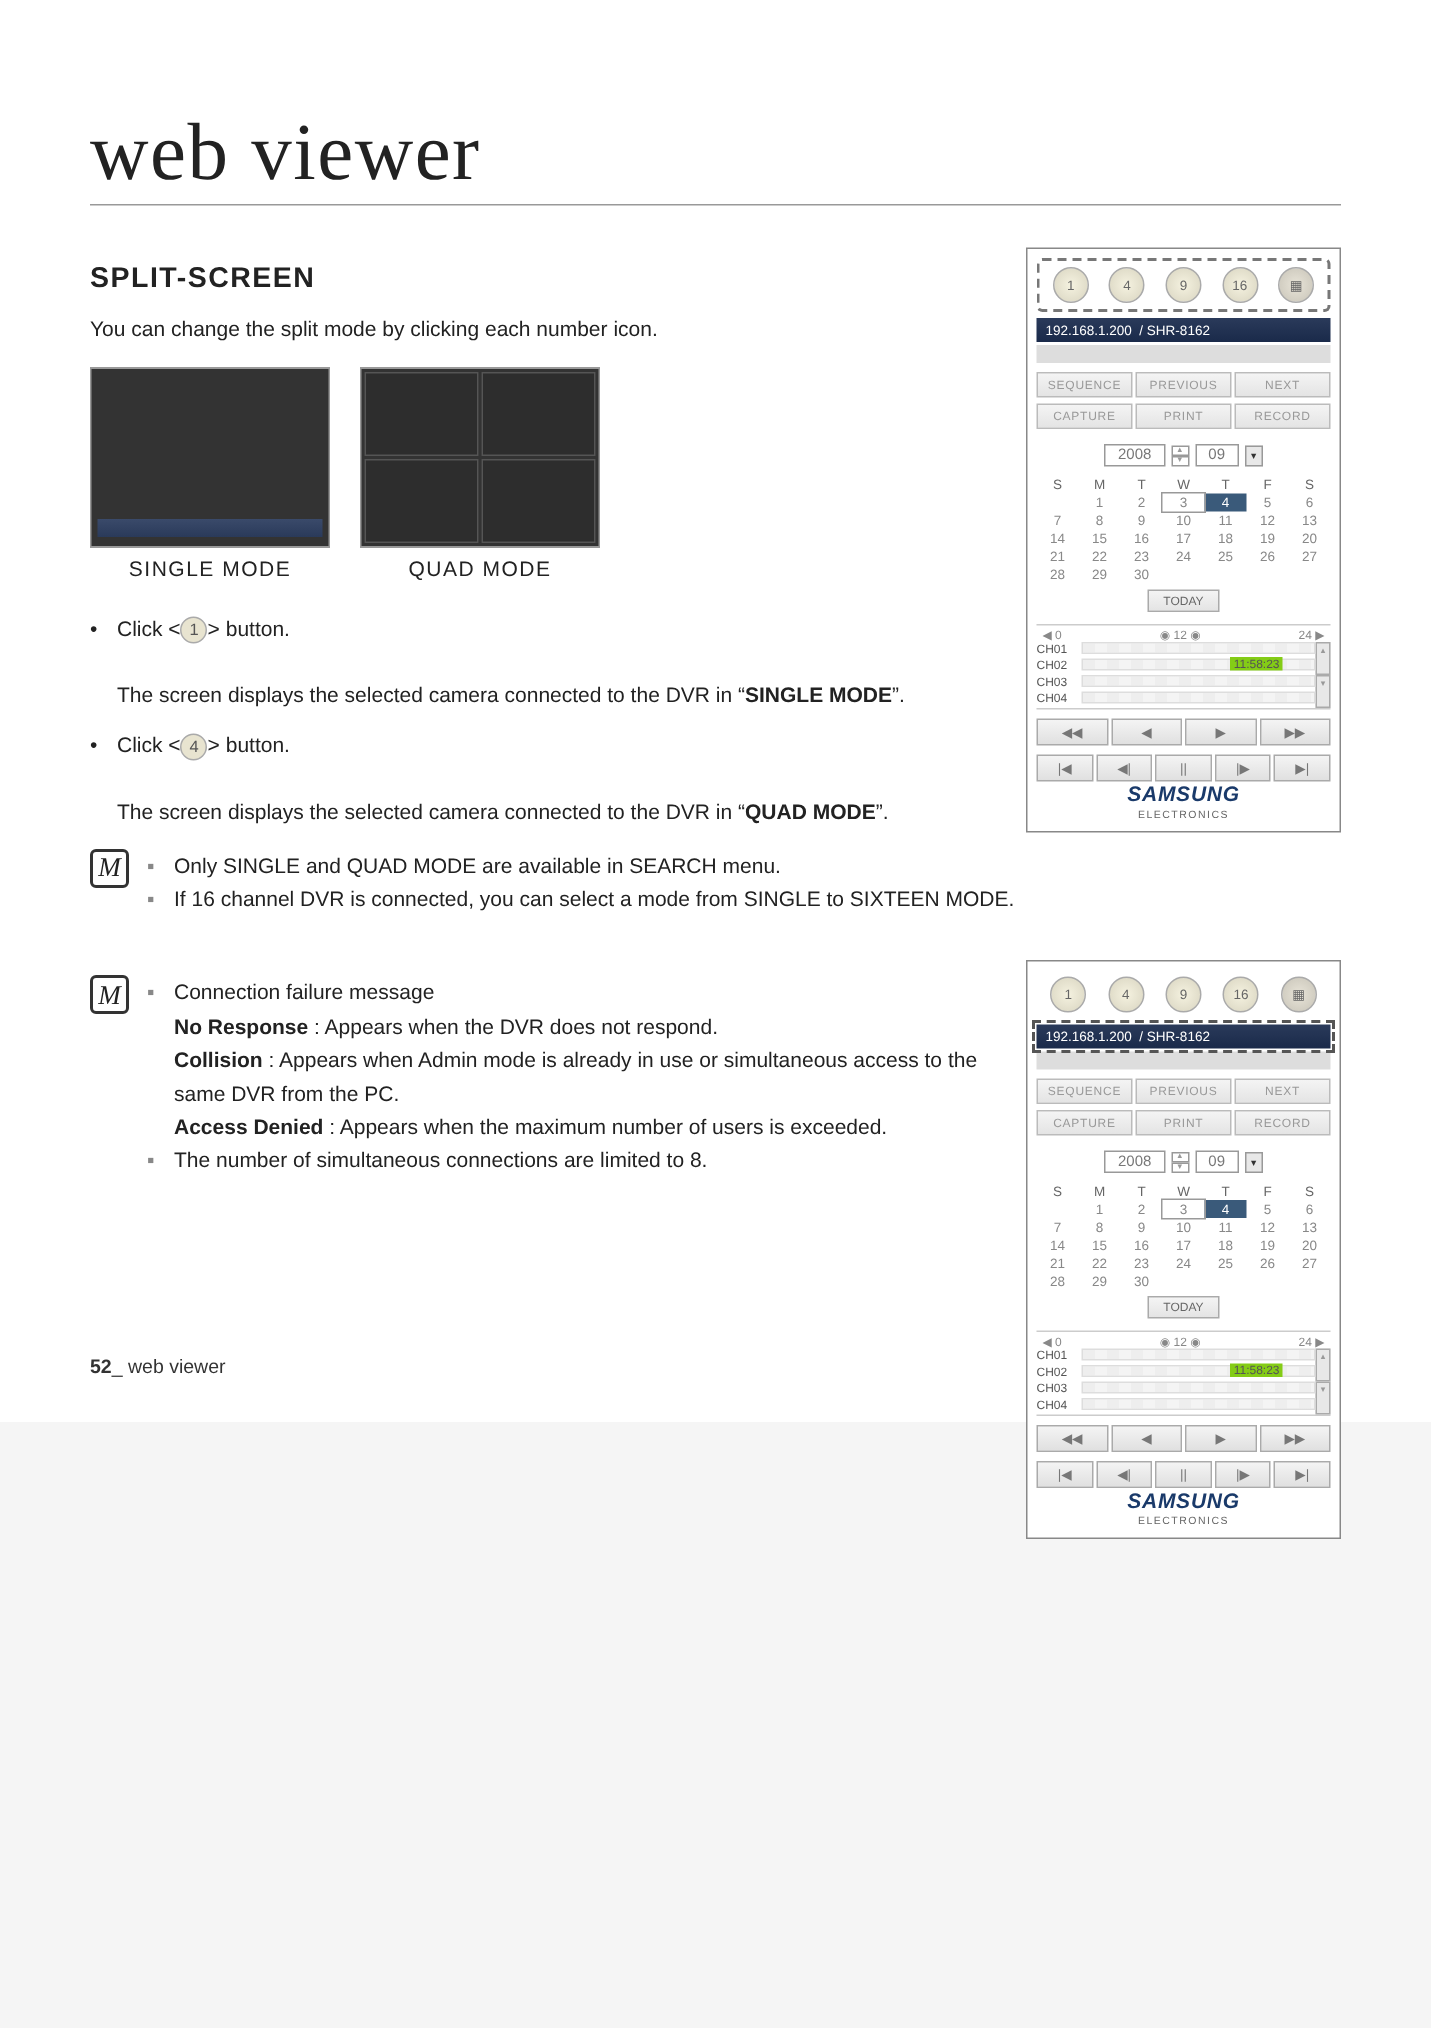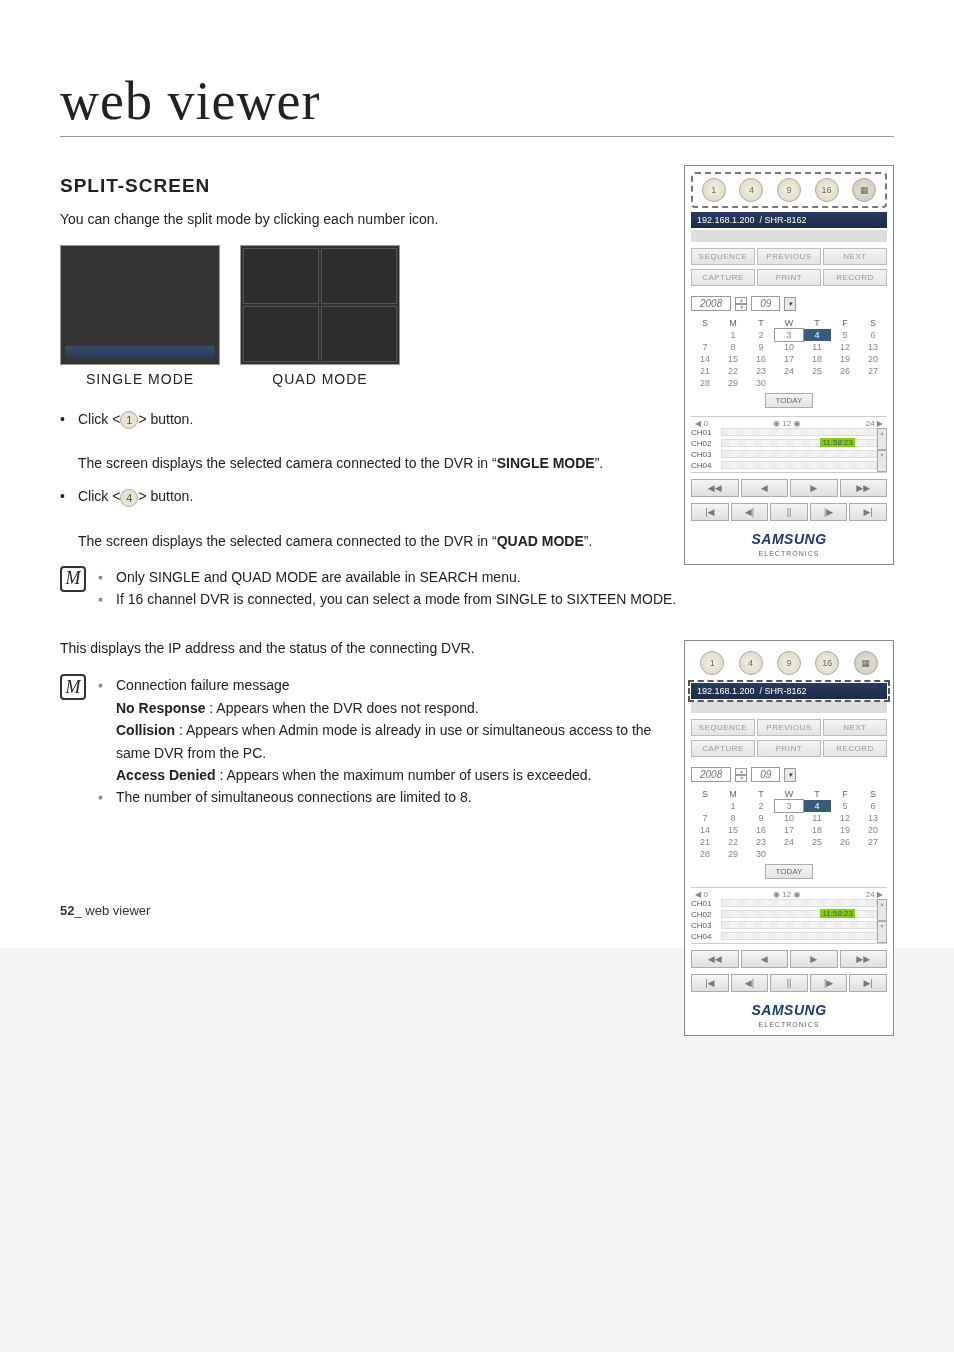--- a/index.html
+++ b/index.html
@@ -109,21 +109,21 @@
     padding:3px 6px; margin-bottom:2px;
   }
   .ip-bar.dash { outline:2px dashed #555; outline-offset:1px; }
   .gray-bar { height:12px; background:#ddd; margin-bottom:6px; }
   .btn-row { display:flex; gap:2px; margin-bottom:4px; }
   .btn3 {
     flex:1; text-align:center; font-size:8px; color:#999;
     background:linear-gradient(#f4f4f4,#e4e4e4); border:1px solid #bbb;
     padding:3px 0; letter-spacing:0.5px;
   }
-  .date-row { display:flex; align-items:center; gap:4px; padding:6px 0;font-style:italic; }
+  .date-row { display:flex; align-items:center; gap:4px; justify-content:center; padding:6px 0; }
   .date-box { border:1px solid #999; padding:1px 8px; font-size:10px; background:#fff; color:#777; }
   .spin { width:12px; height:14px; display:flex; flex-direction:column; }
   .spin div { flex:1; border:1px solid #999; font-size:6px; text-align:center; line-height:5px; color:#999; }
   .dd { width:12px; height:14px; border:1px solid #999; background:#e8e8e8; display:flex; align-items:center; justify-content:center; font-size:7px; }
   .cal { width:100%; border-collapse:collapse; font-size:9px; color:#888; margin-bottom:4px; }
   .cal td { text-align:center; padding:1px 0; width:14.28%; }
   .cal .hd { color:#666; }
   .cal .box { outline:1px solid #999; }
   .cal .sel { background:#3a5a7a; color:#fff; }
   .today-btn { display:block; margin:2px auto 8px; font-size:8px; border:1px solid #aaa; background:linear-gradient(#f4f4f4,#e4e4e4); padding:2px 10px; color:#666; width:fit-content; }
@@ -134,21 +134,21 @@
   .tl-rows { position:relative; }
   .tl-row { display:flex; align-items:flex-start; height:11px; }
   .tl-ch { width:30px; font-size:8px; color:#555; }
   .tl-bar { flex:1; height:8px; background:repeating-linear-gradient(90deg,#eee,#eee 8px,#f4f4f4 8px,#f4f4f4 16px); border:1px solid #ddd; }
   .tl-time { position:absolute; right:22px; top:10px; font-size:8px; color:#555; background:#84cc16; padding:0 2px; }
   .tl-scroll { width:10px; display:flex; flex-direction:column; }
   .tl-scroll div { flex:1; border:1px solid #aaa; font-size:6px; text-align:center; color:#999; background:#e8e8e8; }
   .tl-wrap { display:flex; }
   .play-row { display:flex; gap:2px; margin-top:6px; }
   .play-btn { flex:1; border:1px solid #aaa; background:linear-gradient(#f4f4f4,#e0e0e0); height:18px; display:flex; align-items:center; justify-content:center; font-size:9px; color:#777; }
-  .logo-row { text-align:center; margin-top:10px; }
+  .logo-row { text-align:center; }
   .logo-main { font-family:Arial; font-weight:bold; font-style:italic; font-size:14px; color:#1a3a6a; letter-spacing:0.5px; }
   .logo-sub { font-size:7px; color:#666; letter-spacing:1px; }
 
   .footer {
     position:absolute; bottom:30px; left:60px; font-size:13px; color:#333;
   }
   .footer .pn { font-weight:bold; }
 </style>
 </head>
 <body>
@@ -354,21 +354,20 @@
         <div class="logo-row">
           <span class="logo-main">SAMSUNG</span><br>
           <span class="logo-sub">ELECTRONICS</span>
         </div>
       </div>
     </div>
   </div>
 
   <div class="columns" style="margin-top:30px;">
     <div class="left-col">
-      <div class="body-text">This displays the IP address and the status of the connecting DVR.</div>
       <div class="note-block">
         <div class="note-icon">M</div>
         <div class="note-list">
           <div class="row">
               <span class="sq">▪</span>
               <span>Connection failure message</span>
             </div>
           <div style="padding-left:18px;">
             <div><span class="lbl">No Response</span><span> : Appears when the DVR does not respond.</span></div>
             <div><span class="lbl">Collision</span><span> : Appears when Admin mode is already in use or simultaneous access to the same DVR from the PC.</span></div>

